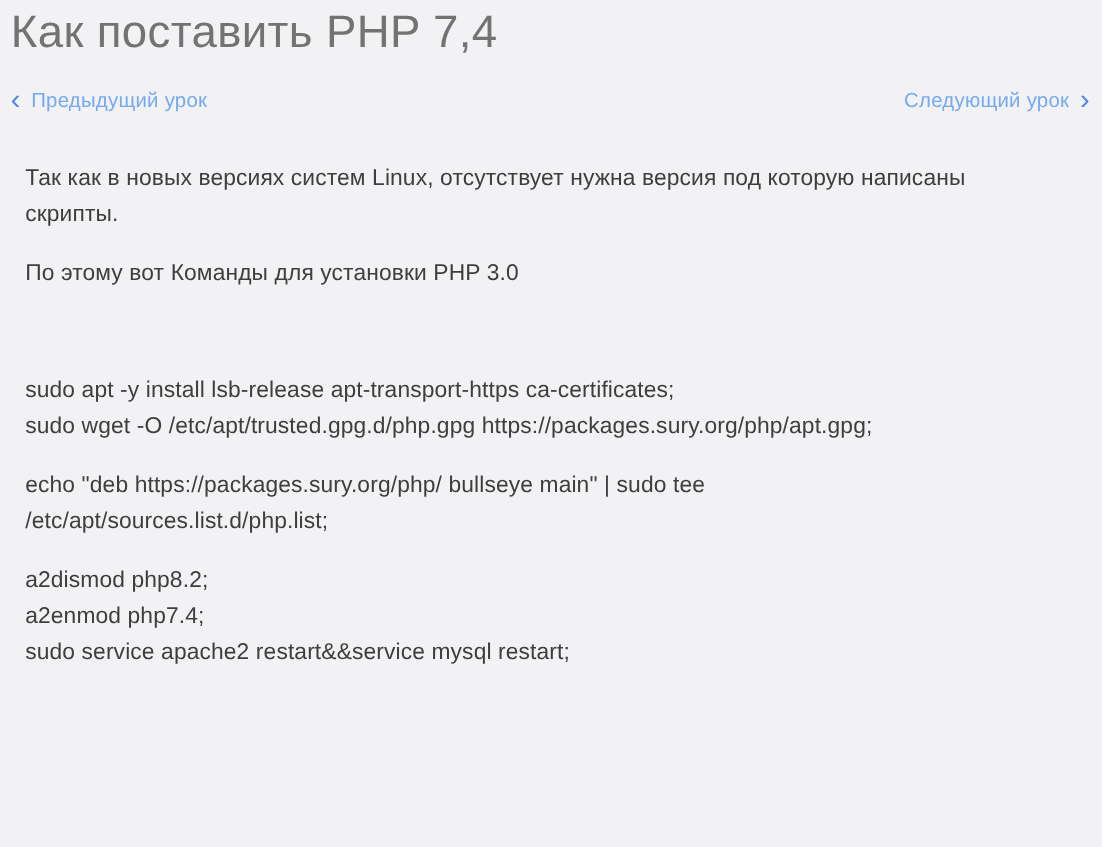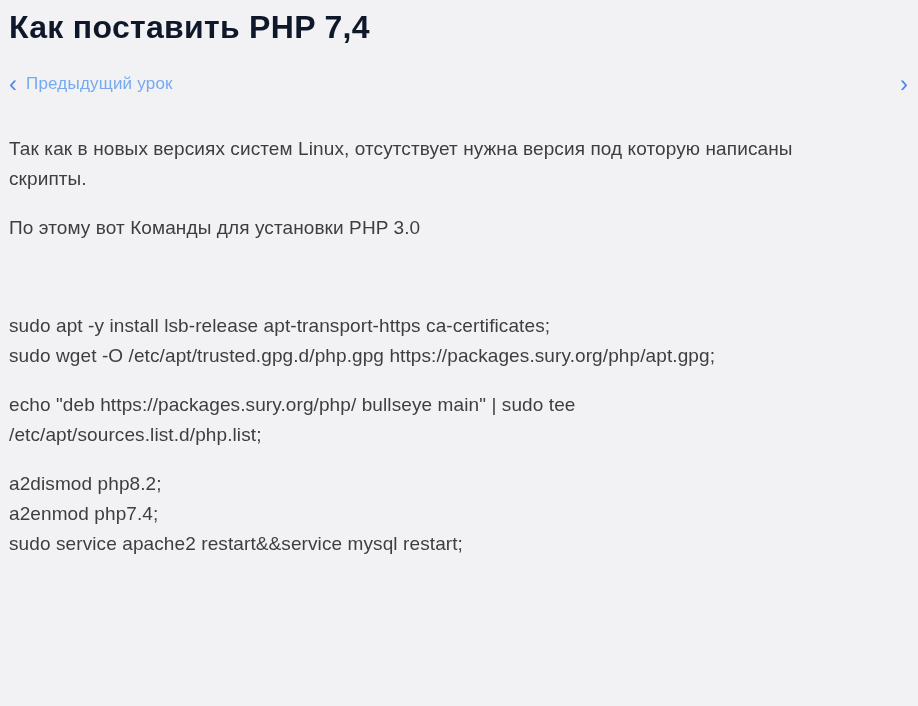--- a/index.html
+++ b/index.html
@@ -10,24 +10,24 @@
     font-family: "Liberation Sans", sans-serif;
     color: #3e3e3e;
     overflow: hidden;
   }
   .page {
     box-sizing: border-box;
     padding: 4px 10px 0 9px;
   }
   .page-title {
     margin: 0;
-    font-size: 32px;
+    font-size: 38px;
     line-height: 46px;
-    font-weight: 700;
-    color: #0f172a;
+    font-weight: 400;
+    color: #737373;
     letter-spacing: 0.3px;
   }
   .lesson-nav {
     display: flex;
     justify-content: space-between;
     align-items: center;
     margin-top: 24px;
     font-size: 17px;
   }
   .nav-link {
@@ -48,38 +48,39 @@
     line-height: 20px;
     font-weight: 500;
   }
   .content {
     margin-top: 40px;
     font-size: 19px;
     line-height: 30px;
     letter-spacing: 0.1px;
   }
   .para {
-    margin: 0 0 19px 0;
+    margin: 0 0 19px 12px;
     white-space: pre-line;
   }
   .spacer { min-height: 30px; }
 </style>
 </head>
 <body>
 
 <div class="page">
 
   <h1 class="page-title">Как поставить PHP 7,4</h1>
 
   <div class="lesson-nav">
     <a class="nav-link">
       <span class="chev">‹</span>
       <span class="nav-label">Предыдущий урок</span>
     </a>
     <a class="nav-link">
+      <span class="nav-label">Следующий урок</span>
       <span class="chev">›</span>
     </a>
   </div>
 
   <div class="content">
     <p class="para">Так как в новых версиях систем Linux, отсутствует нужна версия под которую написаны
 скрипты.</p>
     <p class="para">По этому вот Команды для установки PHP 3.0</p>
     <p class="para spacer"></p>
     <p class="para">sudo apt -y install lsb-release apt-transport-https ca-certificates;

